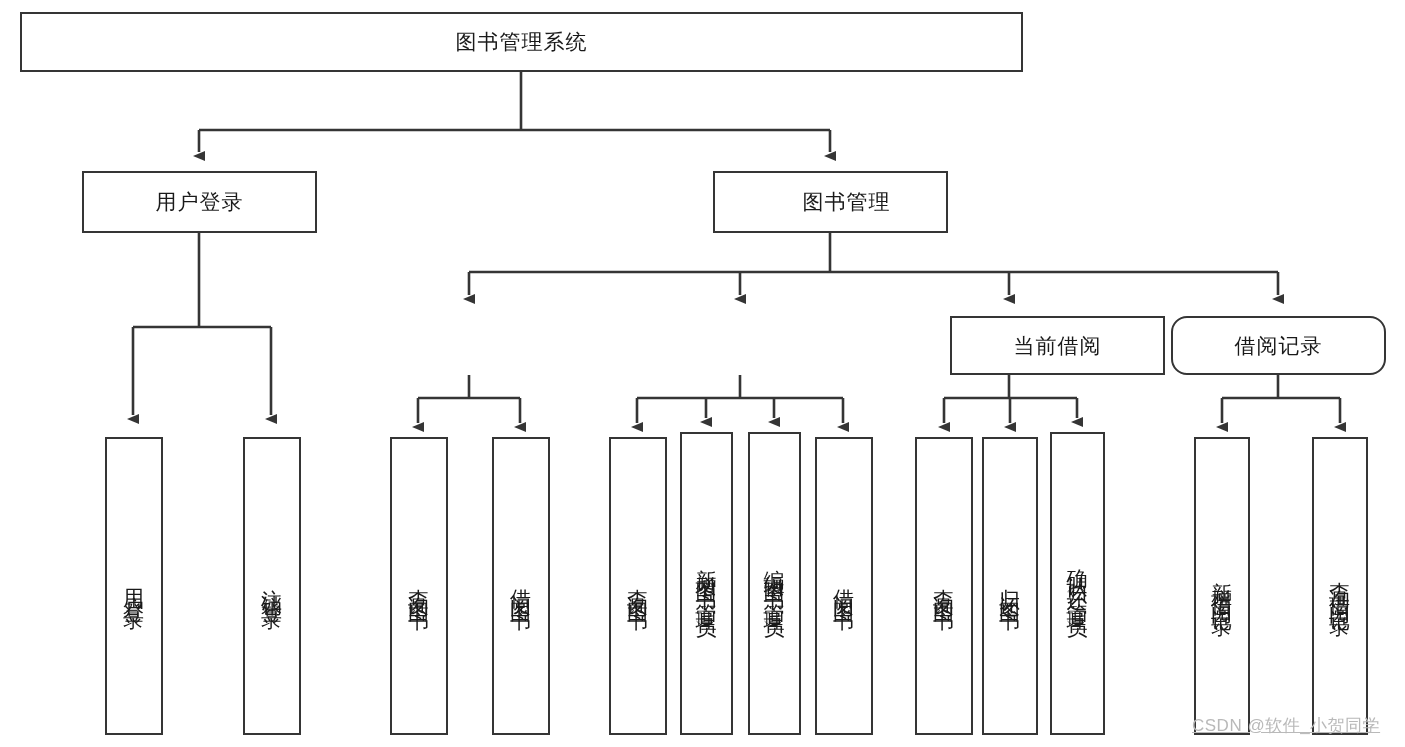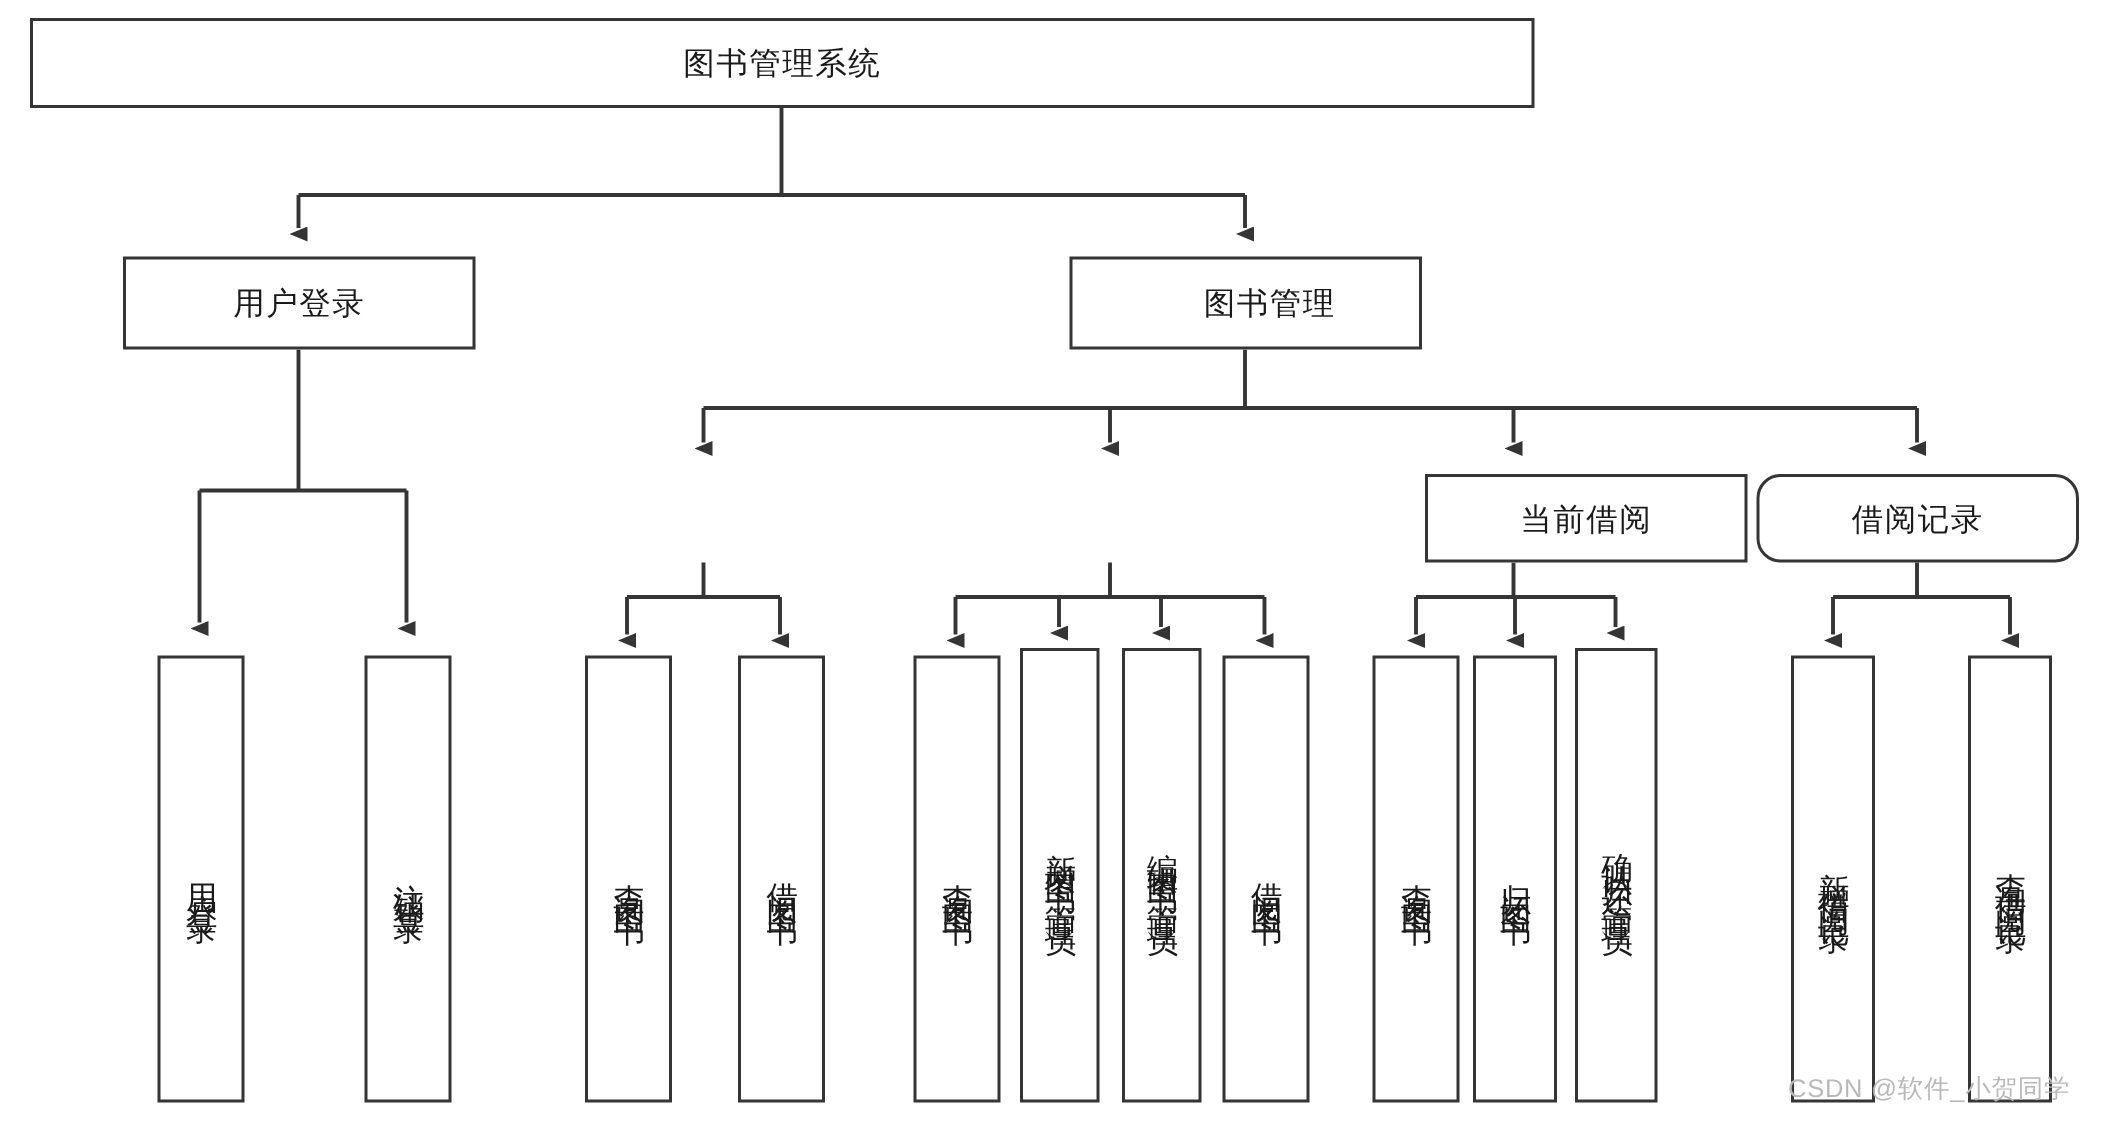--- a/index.html
+++ b/index.html
@@ -56,20 +56,21 @@
   .node .htxt {
     white-space: nowrap;
   }
   .watermark {
     position: absolute;
     color: #b9b9b9;
     font-size: 17px;
     white-space: nowrap;
     letter-spacing: 0.5px;
     font-family: "Liberation Sans", "DejaVu Sans", sans-serif;
+    text-decoration: underline;
   }
 </style>
 </head>
 <body>
 
 <div id="canvas">
 
   <svg class="edges" viewBox="0 0 1405 747" xmlns="http://www.w3.org/2000/svg">
     <defs>
       <marker id="arrow" markerWidth="10" markerHeight="12" refX="1" refY="6" orient="auto" markerUnits="userSpaceOnUse">

